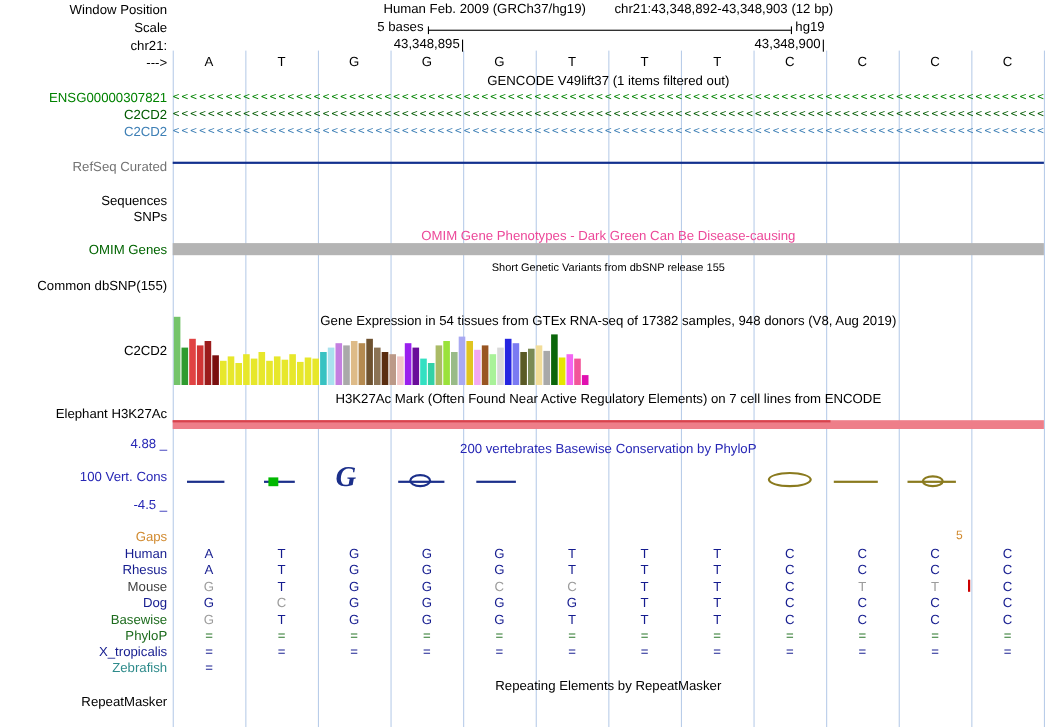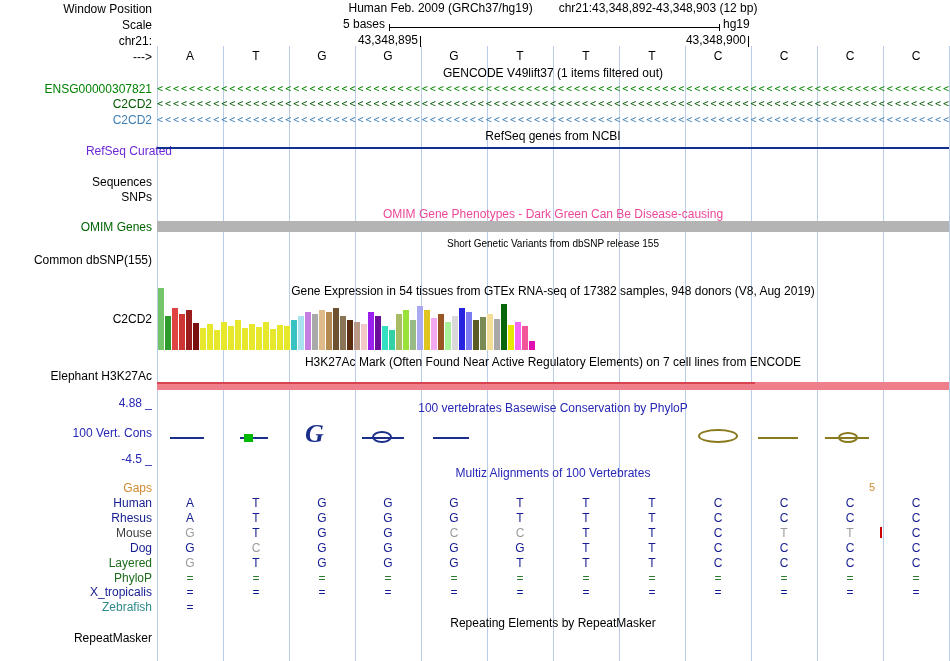--- a/index.html
+++ b/index.html
@@ -75,22 +75,21 @@
   <div class="ctitle" style="top:66px">GENCODE V49lift37 (1 items filtered out)</div>
   <div class="llabel" id="glab0" style="top: 82px; color: rgb(0, 130, 0);">ENSG00000307821</div>
   <div class="llabel" id="glab1" style="top: 97px; color: rgb(0, 90, 0);">C2CD2</div>
   <div class="llabel" id="glab2" style="top: 113px; color: rgb(61, 127, 181);">C2CD2</div>
   <div id="arrows">
       <div class="arrowrow" style="top: 82px; color: rgb(0, 130, 0);">&lt;&lt;&lt;&lt;&lt;&lt;&lt;&lt;&lt;&lt;&lt;&lt;&lt;&lt;&lt;&lt;&lt;&lt;&lt;&lt;&lt;&lt;&lt;&lt;&lt;&lt;&lt;&lt;&lt;&lt;&lt;&lt;&lt;&lt;&lt;&lt;&lt;&lt;&lt;&lt;&lt;&lt;&lt;&lt;&lt;&lt;&lt;&lt;&lt;&lt;&lt;&lt;&lt;&lt;&lt;&lt;&lt;&lt;&lt;&lt;&lt;&lt;&lt;&lt;&lt;&lt;&lt;&lt;&lt;&lt;&lt;&lt;&lt;&lt;&lt;&lt;&lt;&lt;&lt;&lt;&lt;&lt;&lt;&lt;&lt;&lt;&lt;&lt;&lt;&lt;&lt;&lt;&lt;&lt;&lt;&lt;&lt;&lt;&lt;&lt;&lt;&lt;&lt;&lt;&lt;&lt;&lt;&lt;&lt;&lt;&lt;&lt;&lt;&lt;&lt;&lt;&lt;&lt;&lt;&lt;&lt;&lt;&lt;&lt;&lt;&lt;&lt;&lt;&lt;&lt;</div>
       <div class="arrowrow" style="top: 97px; color: rgb(0, 90, 0);">&lt;&lt;&lt;&lt;&lt;&lt;&lt;&lt;&lt;&lt;&lt;&lt;&lt;&lt;&lt;&lt;&lt;&lt;&lt;&lt;&lt;&lt;&lt;&lt;&lt;&lt;&lt;&lt;&lt;&lt;&lt;&lt;&lt;&lt;&lt;&lt;&lt;&lt;&lt;&lt;&lt;&lt;&lt;&lt;&lt;&lt;&lt;&lt;&lt;&lt;&lt;&lt;&lt;&lt;&lt;&lt;&lt;&lt;&lt;&lt;&lt;&lt;&lt;&lt;&lt;&lt;&lt;&lt;&lt;&lt;&lt;&lt;&lt;&lt;&lt;&lt;&lt;&lt;&lt;&lt;&lt;&lt;&lt;&lt;&lt;&lt;&lt;&lt;&lt;&lt;&lt;&lt;&lt;&lt;&lt;&lt;&lt;&lt;&lt;&lt;&lt;&lt;&lt;&lt;&lt;&lt;&lt;&lt;&lt;&lt;&lt;&lt;&lt;&lt;&lt;&lt;&lt;&lt;&lt;&lt;&lt;&lt;&lt;&lt;&lt;&lt;&lt;&lt;&lt;&lt;</div>
       <div class="arrowrow" style="top: 113px; color: rgb(61, 127, 181);">&lt;&lt;&lt;&lt;&lt;&lt;&lt;&lt;&lt;&lt;&lt;&lt;&lt;&lt;&lt;&lt;&lt;&lt;&lt;&lt;&lt;&lt;&lt;&lt;&lt;&lt;&lt;&lt;&lt;&lt;&lt;&lt;&lt;&lt;&lt;&lt;&lt;&lt;&lt;&lt;&lt;&lt;&lt;&lt;&lt;&lt;&lt;&lt;&lt;&lt;&lt;&lt;&lt;&lt;&lt;&lt;&lt;&lt;&lt;&lt;&lt;&lt;&lt;&lt;&lt;&lt;&lt;&lt;&lt;&lt;&lt;&lt;&lt;&lt;&lt;&lt;&lt;&lt;&lt;&lt;&lt;&lt;&lt;&lt;&lt;&lt;&lt;&lt;&lt;&lt;&lt;&lt;&lt;&lt;&lt;&lt;&lt;&lt;&lt;&lt;&lt;&lt;&lt;&lt;&lt;&lt;&lt;&lt;&lt;&lt;&lt;&lt;&lt;&lt;&lt;&lt;&lt;&lt;&lt;&lt;&lt;&lt;&lt;&lt;&lt;&lt;&lt;&lt;&lt;&lt;</div>
     </div>
 
-  <div class="ctitle" style="top:129px">RefSeq genes from NCBI</div>
-  <div class="llabel" id="refseq-label" style="top: 144px; color: #6d28d9; padding-left: 20px;">RefSeq Curated</div>
+  <div class="llabel" id="refseq-label" style="top: 144px; color: #737373;">RefSeq Curated</div>
   <div class="abs" id="refseq-line" style="left: 157px; top: 147px; width: 792px; height: 2px; background: rgb(18, 48, 142);"></div>
 
   <div class="llabel" style="top:175px">Sequences</div>
   <div class="llabel" style="top:190px">SNPs</div>
 
   <div class="ctitle" id="omim-title" style="top: 207px; color: #ec4899;">OMIM Gene Phenotypes - Dark Green Can Be Disease-causing</div>
   <div class="llabel" id="omim-label" style="top: 220px; color: rgb(0, 100, 0);">OMIM Genes</div>
   <div class="abs" id="omim-bar" style="left: 157px; top: 221px; width: 792px; height: 11px; background: rgb(180, 180, 180);"></div>
 
   <div class="ctitle small" style="top:238px">Short Genetic Variants from dbSNP release 155</div>
@@ -155,38 +154,37 @@
       <div style="position: absolute; left: 372px; bottom: 0px; width: 6px; height: 9px; background: rgb(224, 16, 176);"></div>
     </div>
 
   <div class="ctitle" style="top:355px">H3K27Ac Mark (Often Found Near Active Regulatory Elements) on 7 cell lines from ENCODE</div>
   <div class="llabel" style="top:369px">Elephant H3K27Ac</div>
   <div class="abs" id="encode-bar" style="left: 157px; top: 382px; width: 792px; height: 8px; background: rgb(238, 126, 137);">
     <div id="encode-line" style="position: absolute; left: 0px; top: 0px; height: 2px; background: rgb(216, 67, 78); width: 598px;"></div>
   </div>
 
   <div class="llabel" id="cons-max" style="top: 396px; color: rgb(39, 39, 181);">4.88 _</div>
-  <div class="ctitle" id="cons-title" style="top: 401px; color: rgb(39, 39, 181);">100 vertebrates Basewise Conservation by PhyloP</div>
+  <div class="ctitle" id="cons-title" style="top: 401px; color: rgb(39, 39, 181);">200 vertebrates Basewise Conservation by PhyloP</div>
   <div class="llabel" id="cons-label" style="top: 426px; color: rgb(39, 39, 181);">100 Vert. Cons</div>
   <div class="llabel" id="cons-min" style="top: 452px; color: rgb(39, 39, 181);">-4.5 _</div>
   <div id="cons-marks">
       <div class="abs" style="left: 170px; top: 437px; width: 34px; height: 2px; background: rgb(27, 47, 138);"></div>
       <div class="abs" style="left: 240px; top: 437px; width: 28px; height: 2px; background: rgb(27, 47, 138);"></div>
       <div class="abs" style="left: 244px; top: 434px; width: 9px; height: 8px; background: rgb(0, 184, 0);"></div>
       <div class="abs" style="left: 305px; top: 419px; color: rgb(27, 47, 138); font: italic bold 26px &quot;Liberation Serif&quot;, serif;">G</div>
       <div class="abs" style="left: 362px; top: 437px; width: 42px; height: 2px; background: rgb(27, 47, 138);"></div>
       <div class="abs" style="left: 372px; top: 431px; width: 16px; height: 8px; border: 2px solid rgb(27, 47, 138); border-radius: 50%;"></div>
       <div class="abs" style="left: 433px; top: 437px; width: 36px; height: 2px; background: rgb(27, 47, 138);"></div>
       <div class="abs" style="left: 698px; top: 429px; width: 36px; height: 10px; border: 2px solid rgb(138, 122, 30); border-radius: 50%;"></div>
       <div class="abs" style="left: 758px; top: 437px; width: 40px; height: 2px; background: rgb(138, 122, 30);"></div>
       <div class="abs" style="left: 825px; top: 437px; width: 44px; height: 2px; background: rgb(138, 122, 30);"></div>
       <div class="abs" style="left: 838px; top: 432px; width: 16px; height: 7px; border: 2px solid rgb(138, 122, 30); border-radius: 50%;"></div>
     </div>
 
-  <div class="ctitle" id="multiz-title" style="top: 466px; color: rgb(39, 39, 181);">Multiz Alignments of 100 Vertebrates</div>
   <div id="multiz">
       <div class="llabel" style="top: 481px; color: rgb(209, 138, 47);">Gaps</div>
       <div class="abs" style="left: 869px; top: 481px; width: 20px; color: rgb(209, 138, 47); font-size: 11px;">5</div>
       <div class="llabel" style="top: 496px; color: rgb(21, 28, 143);">Human</div>
       <div class="acell" style="left: 157px; top: 496px; color: rgb(21, 28, 143);">A</div>
       <div class="acell" style="left: 223px; top: 496px; color: rgb(21, 28, 143);">T</div>
       <div class="acell" style="left: 289px; top: 496px; color: rgb(21, 28, 143);">G</div>
       <div class="acell" style="left: 355px; top: 496px; color: rgb(21, 28, 143);">G</div>
       <div class="acell" style="left: 421px; top: 496px; color: rgb(21, 28, 143);">G</div>
       <div class="acell" style="left: 487px; top: 496px; color: rgb(21, 28, 143);">T</div>
@@ -229,21 +227,21 @@
       <div class="acell" style="left: 289px; top: 541px; color: rgb(21, 28, 143);">G</div>
       <div class="acell" style="left: 355px; top: 541px; color: rgb(21, 28, 143);">G</div>
       <div class="acell" style="left: 421px; top: 541px; color: rgb(21, 28, 143);">G</div>
       <div class="acell" style="left: 487px; top: 541px; color: rgb(21, 28, 143);">G</div>
       <div class="acell" style="left: 553px; top: 541px; color: rgb(21, 28, 143);">T</div>
       <div class="acell" style="left: 619px; top: 541px; color: rgb(21, 28, 143);">T</div>
       <div class="acell" style="left: 685px; top: 541px; color: rgb(21, 28, 143);">C</div>
       <div class="acell" style="left: 751px; top: 541px; color: rgb(21, 28, 143);">C</div>
       <div class="acell" style="left: 817px; top: 541px; color: rgb(21, 28, 143);">C</div>
       <div class="acell" style="left: 883px; top: 541px; color: rgb(21, 28, 143);">C</div>
-      <div class="llabel" style="top: 556px; color: rgb(29, 107, 29);">Layered</div>
+      <div class="llabel" style="top: 556px; color: rgb(29, 107, 29);">Basewise</div>
       <div class="acell" style="left: 157px; top: 556px; color: rgb(156, 156, 156);">G</div>
       <div class="acell" style="left: 223px; top: 556px; color: rgb(21, 28, 143);">T</div>
       <div class="acell" style="left: 289px; top: 556px; color: rgb(21, 28, 143);">G</div>
       <div class="acell" style="left: 355px; top: 556px; color: rgb(21, 28, 143);">G</div>
       <div class="acell" style="left: 421px; top: 556px; color: rgb(21, 28, 143);">G</div>
       <div class="acell" style="left: 487px; top: 556px; color: rgb(21, 28, 143);">T</div>
       <div class="acell" style="left: 553px; top: 556px; color: rgb(21, 28, 143);">T</div>
       <div class="acell" style="left: 619px; top: 556px; color: rgb(21, 28, 143);">T</div>
       <div class="acell" style="left: 685px; top: 556px; color: rgb(21, 28, 143);">C</div>
       <div class="acell" style="left: 751px; top: 556px; color: rgb(21, 28, 143);">C</div>

